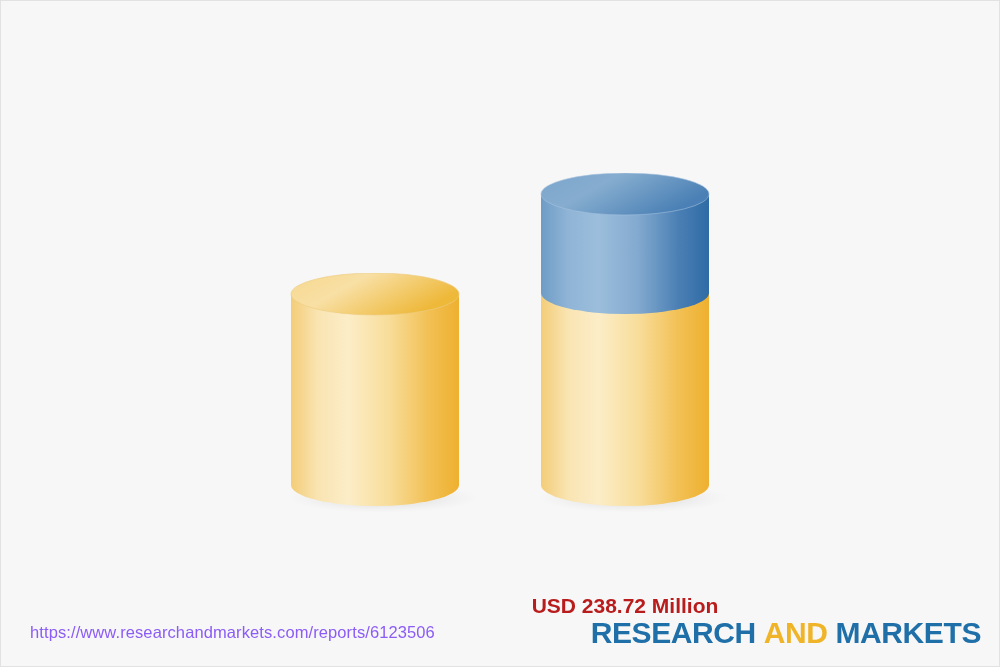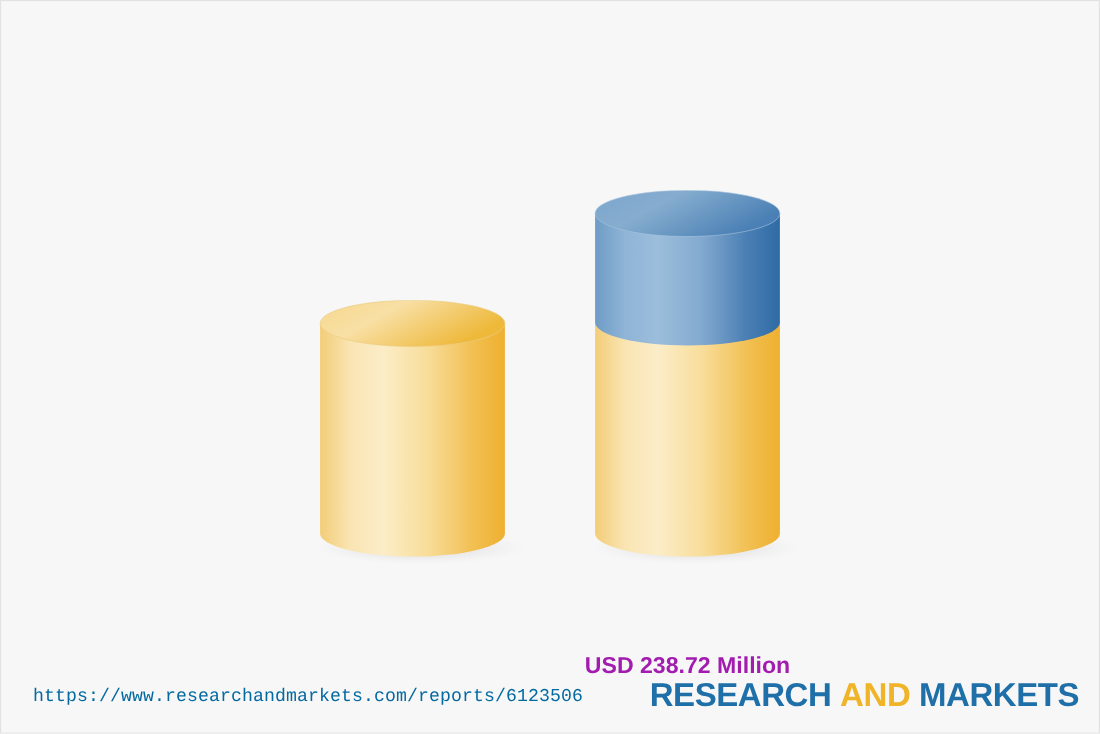--- a/index.html
+++ b/index.html
@@ -67,42 +67,41 @@
   #bar-group-2026 { left: 258px; width: 232px; }
   #bar-group-2032 { left: 508px; width: 232px; }
 
   .value-label {
     position: absolute;
     left: 0;
     width: 100%;
     text-align: center;
     font-size: 21px;
     font-weight: bold;
-    color: #a21caf;
+    color: #b91c1c;
     white-space: nowrap;
   }
   #value-label-2032 { top: 23px; }
 
   .cylinder-svg {
     position: absolute;
     bottom: 58px;
     left: 0;
     width: 232px;
   }
 
   
   #footer-url {
     position: absolute;
     left: 29px;
     bottom: 24px;
     font-size: 16.5px;
-    color: #0369a1;
+    color: #8b5cf6;
     letter-spacing: 0.1px;
     white-space: nowrap;
-    font-family: Liberation Mono, monospace;
   }
 
   #brand-logo {
     position: absolute;
     right: 18px;
     bottom: 18px;
     text-align: right;
     line-height: 1;
   }
   #brand-wordmark {

